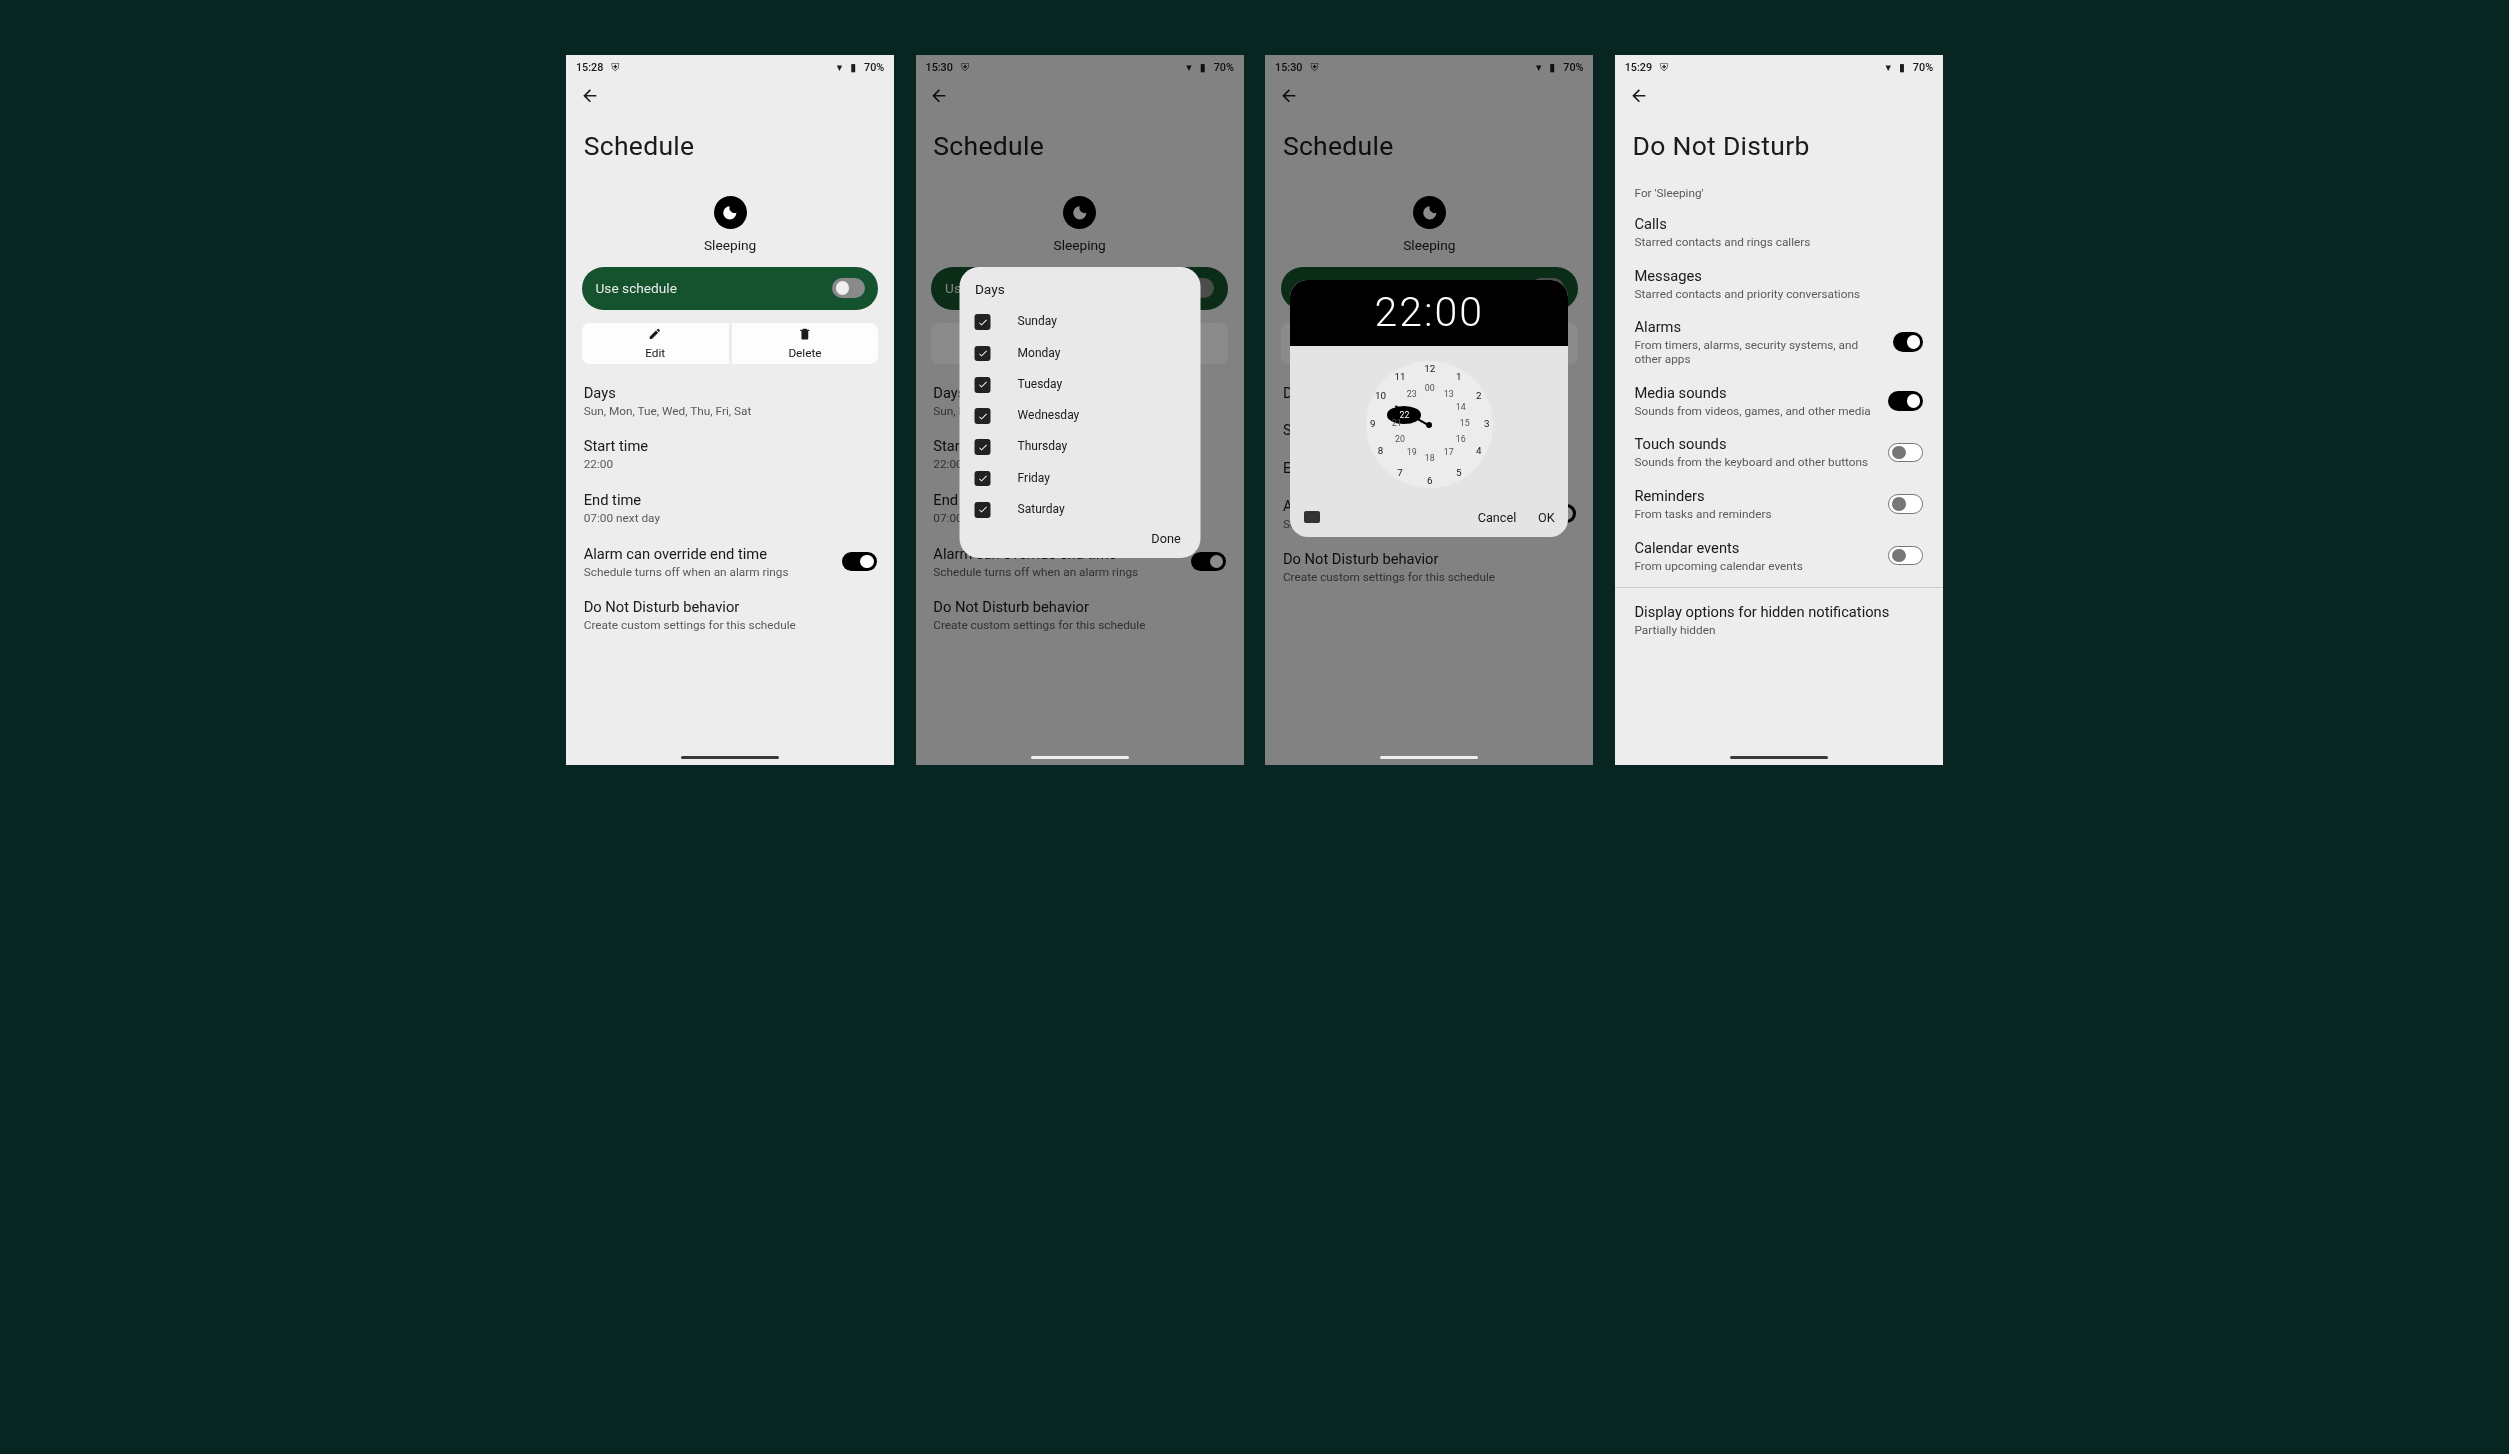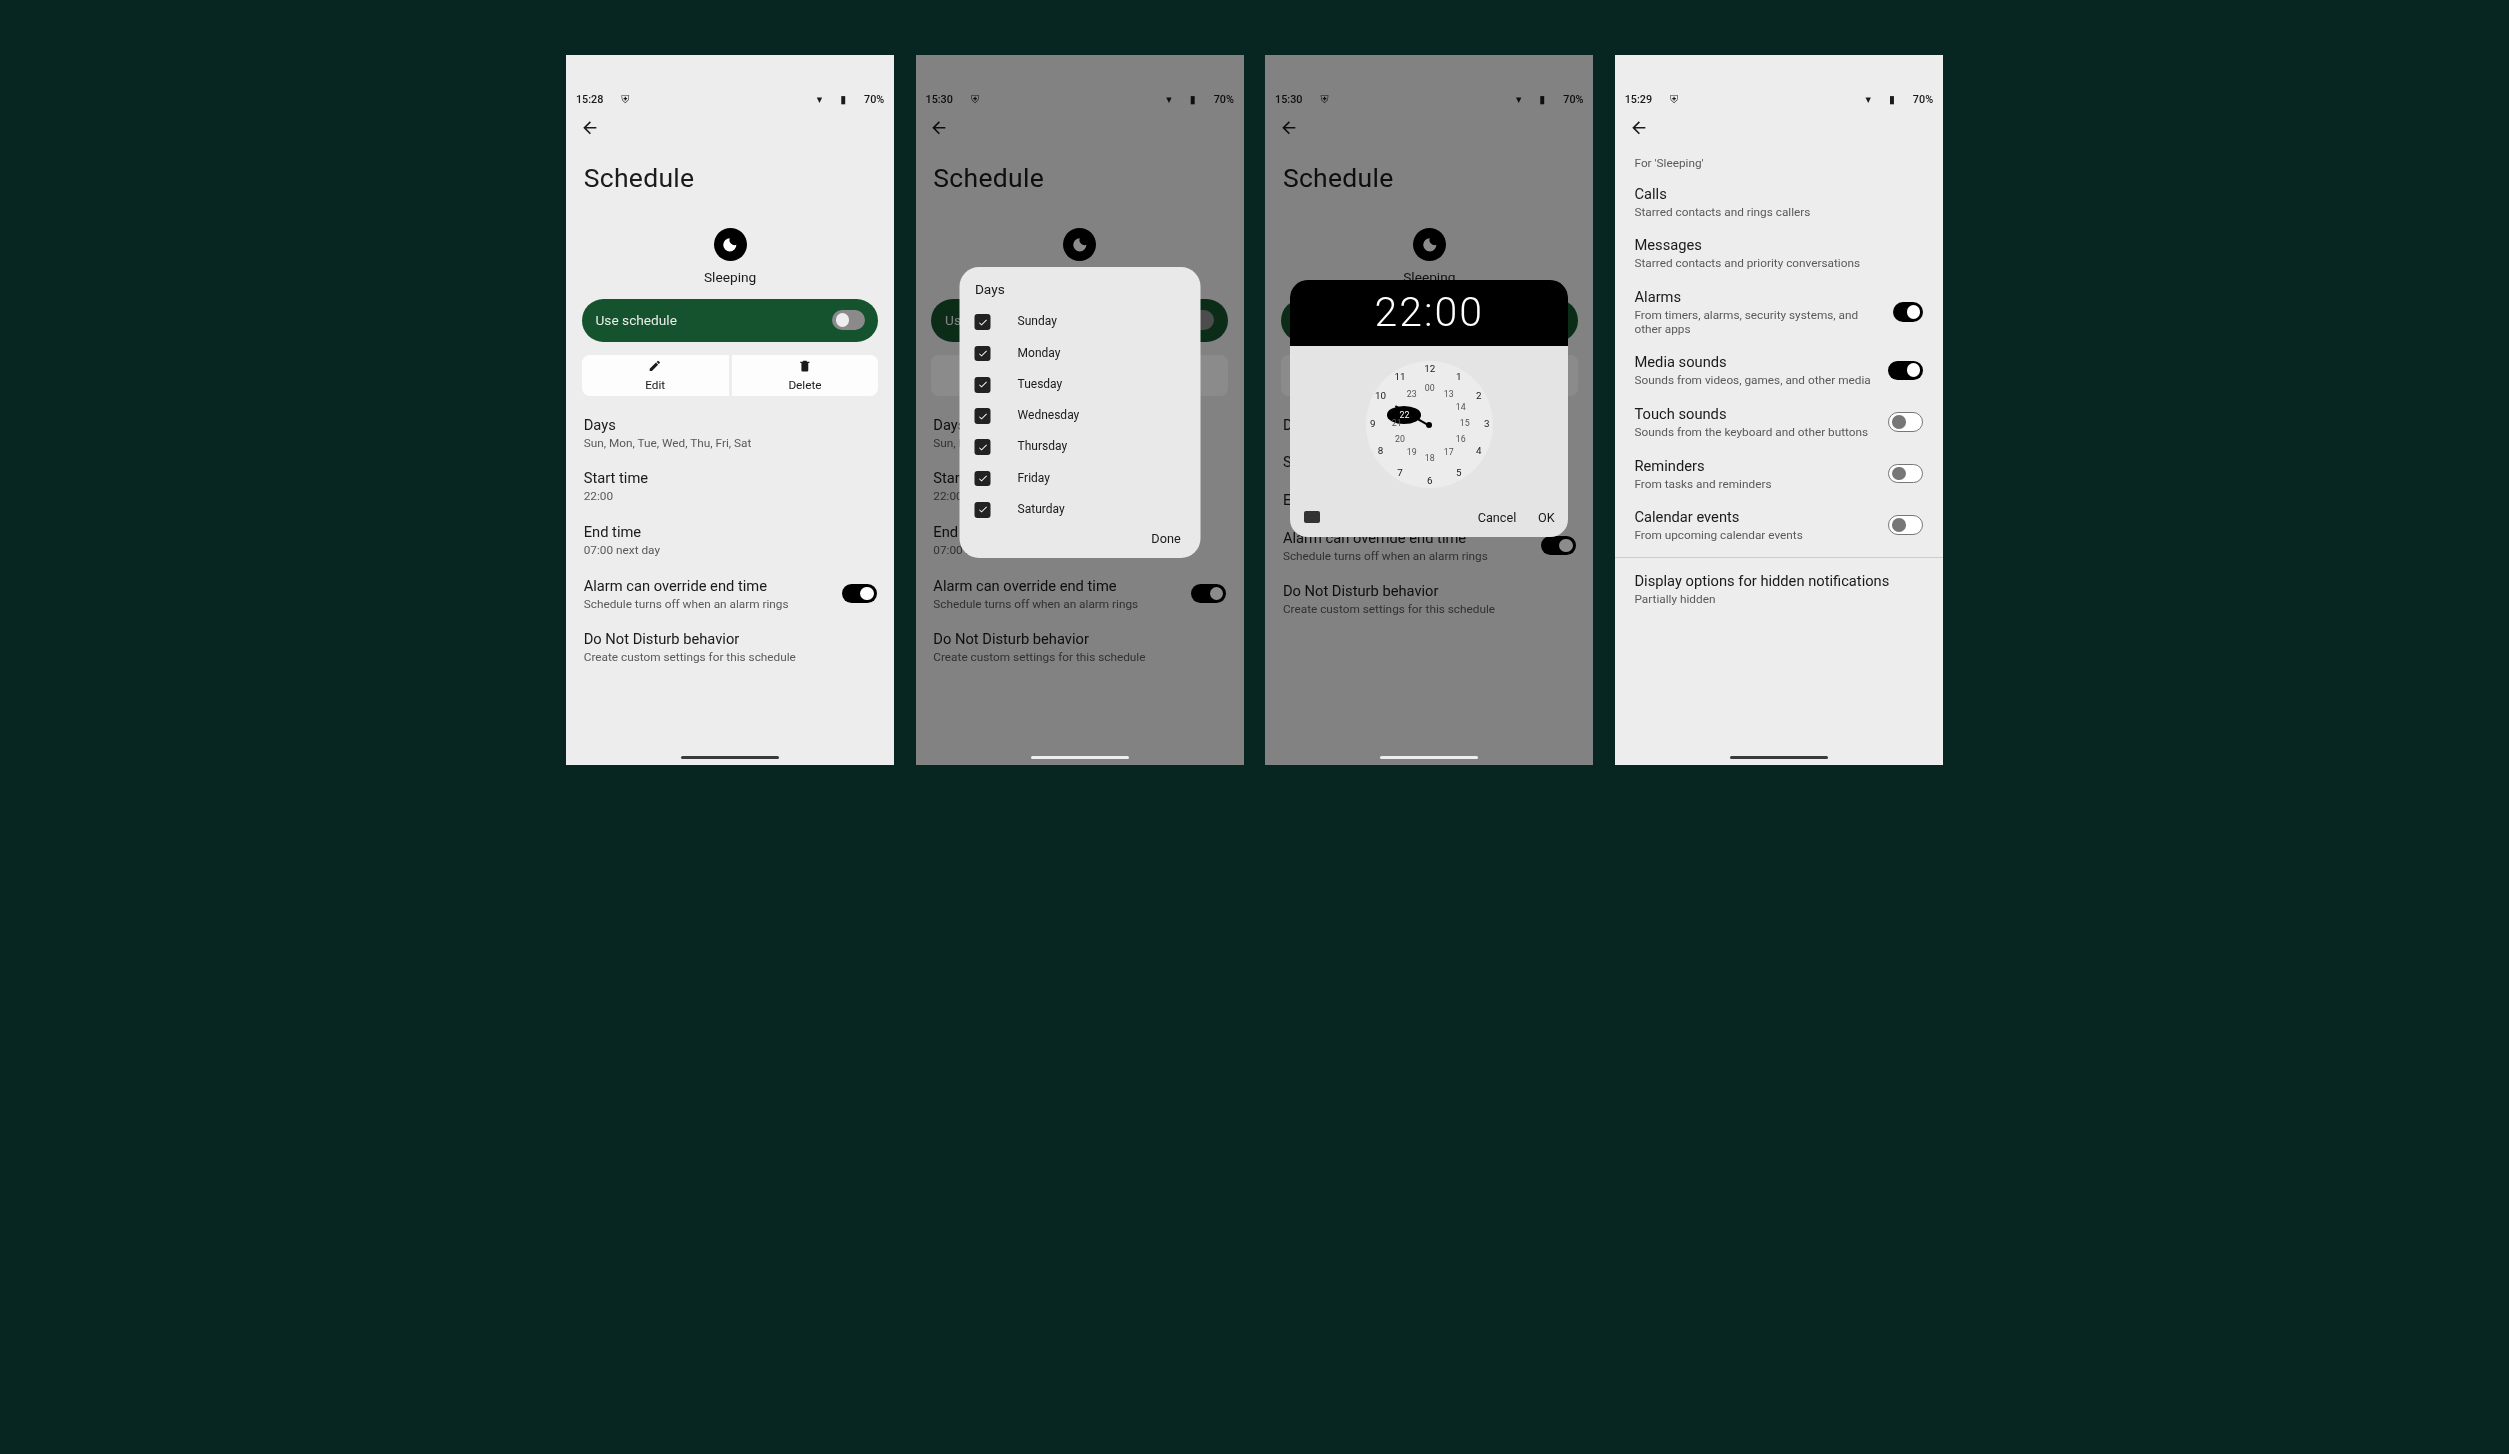--- a/index.html
+++ b/index.html
@@ -16,21 +16,21 @@
     width: 328px;
     height: 710px;
     background: #ededed;
     border-radius: 0;
     position: relative;
     overflow: hidden;
     color: #1b1b1b;
     font-size: 12.7px;
   }
   .statusbar { display:flex; justify-content:space-between; align-items:center; padding: 5.9px 9.8px 3.9px; font-size: 10.8px; font-weight:500; }
-  .statusbar .left, .statusbar .right { display:flex; align-items:center; gap:18px;margin-top:32px; }
+  .statusbar .left, .statusbar .right { display:flex; align-items:center; gap:8px; }
   .backrow { padding: 7.8px 13.7px 0; }
   .back-arrow { width:19.6px; height:19.6px; display:inline-block; }
   .back-arrow svg { width:100%; height:100%; }
   .bigtitle { font-size: 26.5px; font-weight:400; padding: 21.6px 17.6px 9.8px; letter-spacing:0.3px; }
   .centerblock { display:flex; flex-direction:column; align-items:center; margin-top: 25.5px; gap:7.8px; }
   .moon { width:33px; height:33px; background:#000; border-radius:50%; display:flex; align-items:center; justify-content:center; }
   .moon svg { width:17.6px; height:17.6px; }
   .sleeplabel { font-size:13.7px; }
   .pillrow { margin: 13.7px 15.7px 0; background:#14532d; color:#eee; border-radius:21.6px; height:43px; display:flex; align-items:center; justify-content:space-between; padding:0 13.7px; font-size:13.7px; }
   .switchtrack { width:33px; height:19.6px; border-radius:10.8px; background:#8a8a8a; position:relative; }
@@ -385,20 +385,21 @@
       </div>
     <div class="right">
         <span>▾</span>
         <span>▮</span>
         <span>70%</span>
       </div>
   </div>
   <div class="backrow"><span class="back-arrow"><svg viewBox="0 0 24 24">
           <path d="M20 11H7.8l5.6-5.6L12 4l-8 8 8 8 1.4-1.4L7.8 13H20z" fill="#1b1b1b"></path>
         </svg></span></div>
+  <div class="bigtitle">Do Not Disturb</div>
   <div class="dnd-section">For 'Sleeping'</div>
 
   <div class="dnd-item">
       <div class="txt">
         <div class="t1">Calls</div>
         <div class="t2">Starred contacts and rings callers</div>
       </div>
     </div>
   <div class="dnd-item">
       <div class="txt">

